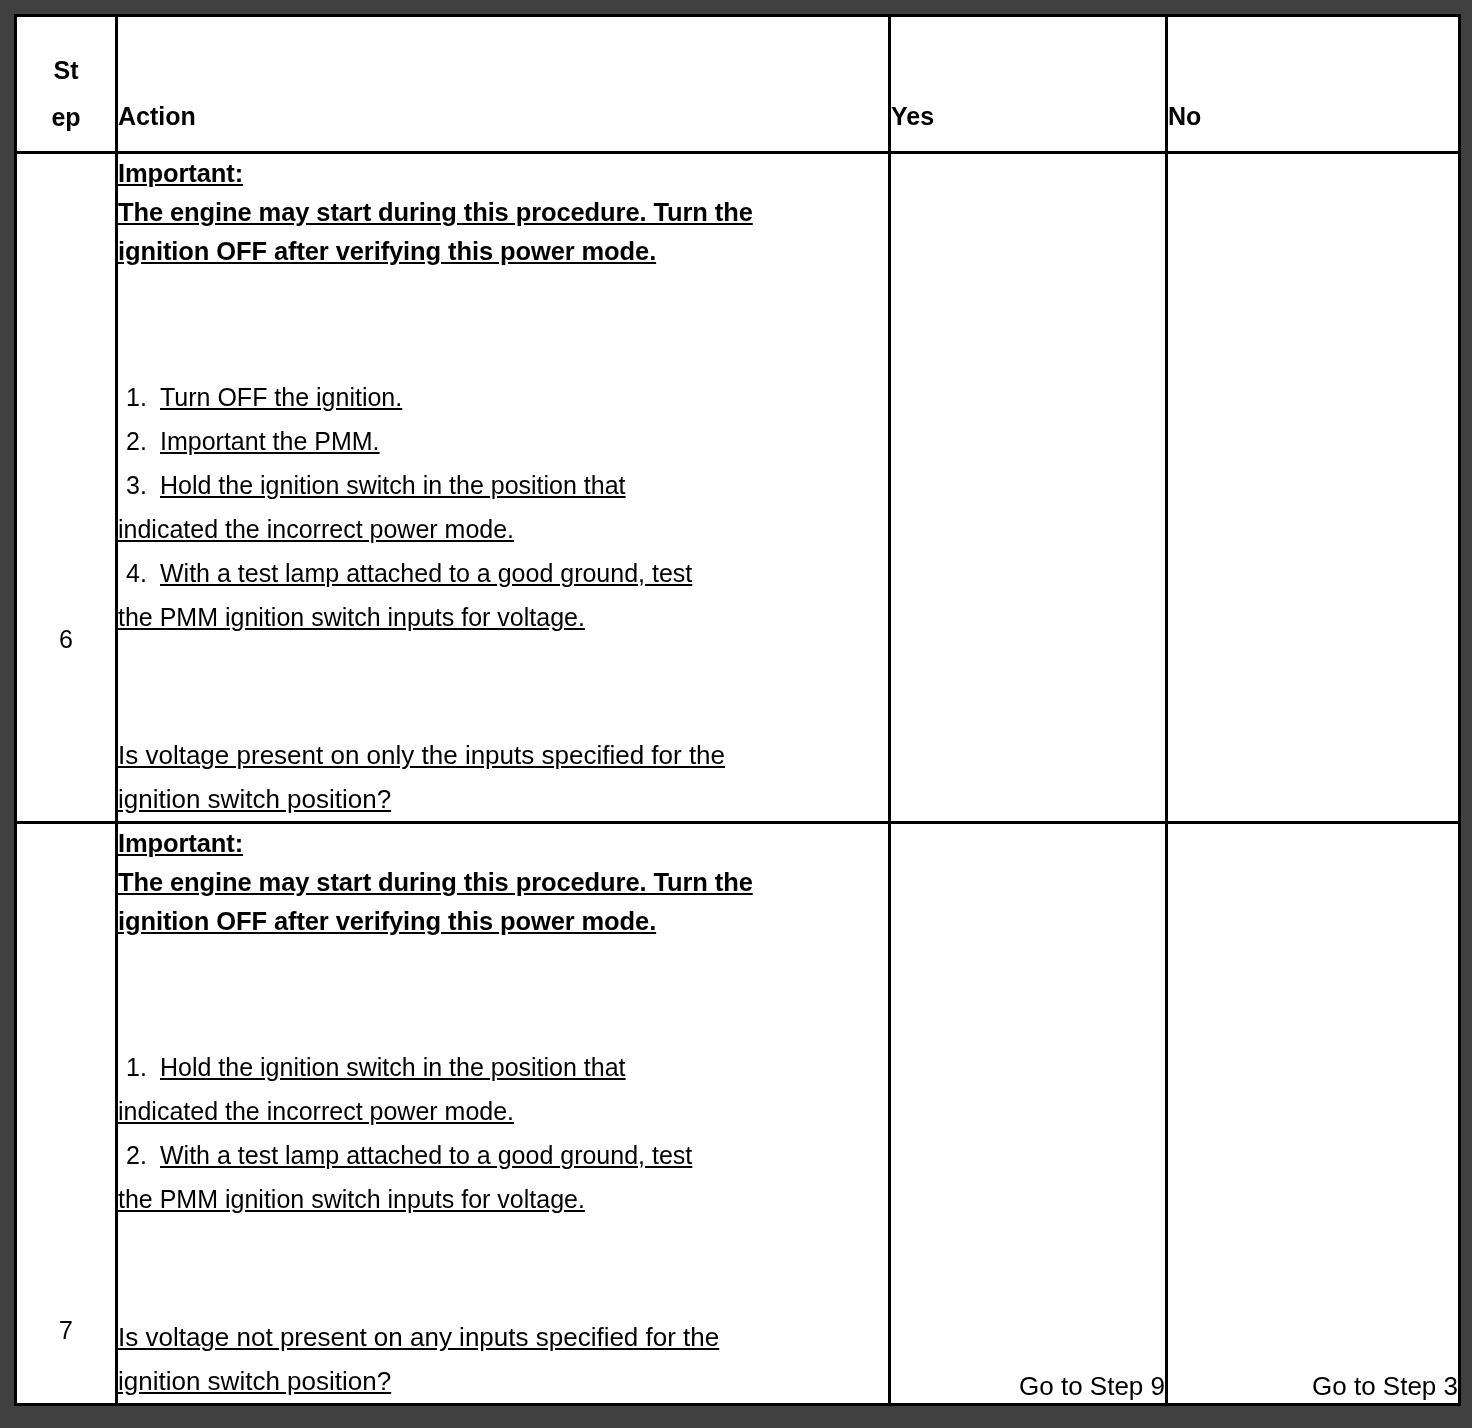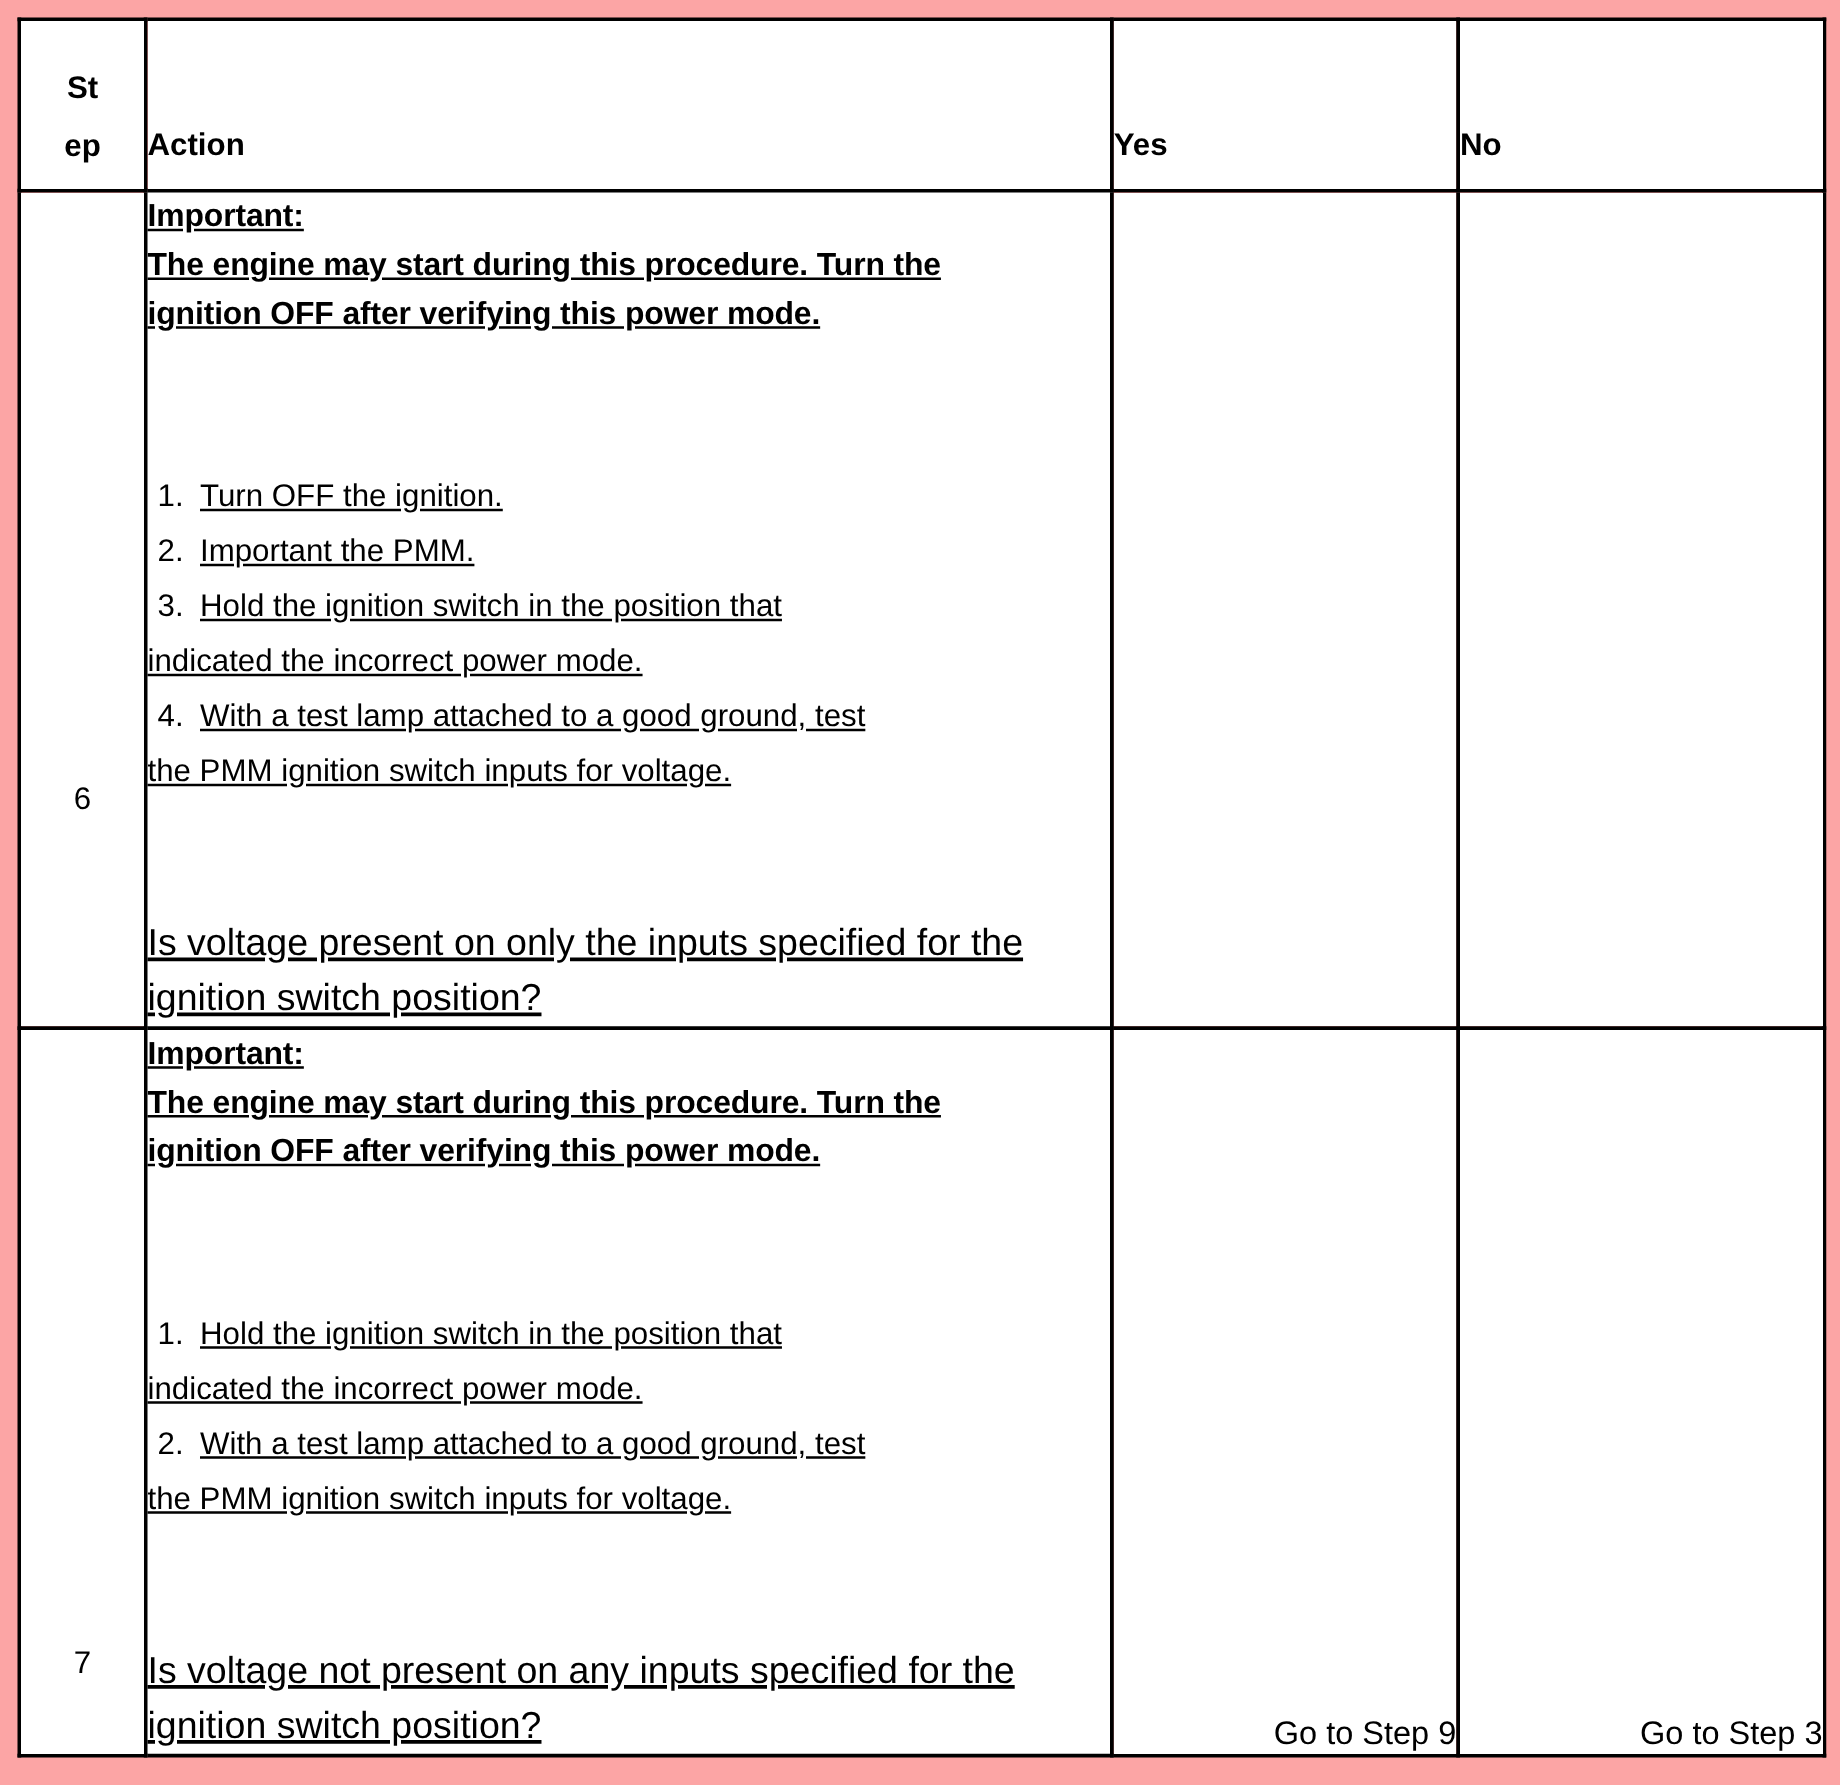--- a/index.html
+++ b/index.html
@@ -12,21 +12,21 @@
     height: 1428px;
     font-family: "Liberation Sans", sans-serif;
     color: #000000;
     -webkit-font-smoothing: none;
   }
 
   .page {
     position: relative;
     width: 1472px;
     height: 1428px;
-    background: #fca5a5;
+    background: #404040;
     overflow: hidden;
   }
 
   
   .diag-table {
     position: absolute;
     left: 14px;
     top: 14px;
     width: 1444px;
     border-collapse: collapse;
@@ -119,21 +119,21 @@
     width: 42px;
     padding-left: 8px;
     box-sizing: border-box;
   }
   .steplist .cont {
     display: block;
     white-space: nowrap;
   }
 
   .question {
-    font-size: 30px;
+    font-size: 26px;
     line-height: 44px;
   }
   .question .ln { display: block; white-space: nowrap; }
 
   
   .ans-cell {
     position: relative;
     text-align: right;
     font-size: 26px;
     line-height: 1;

